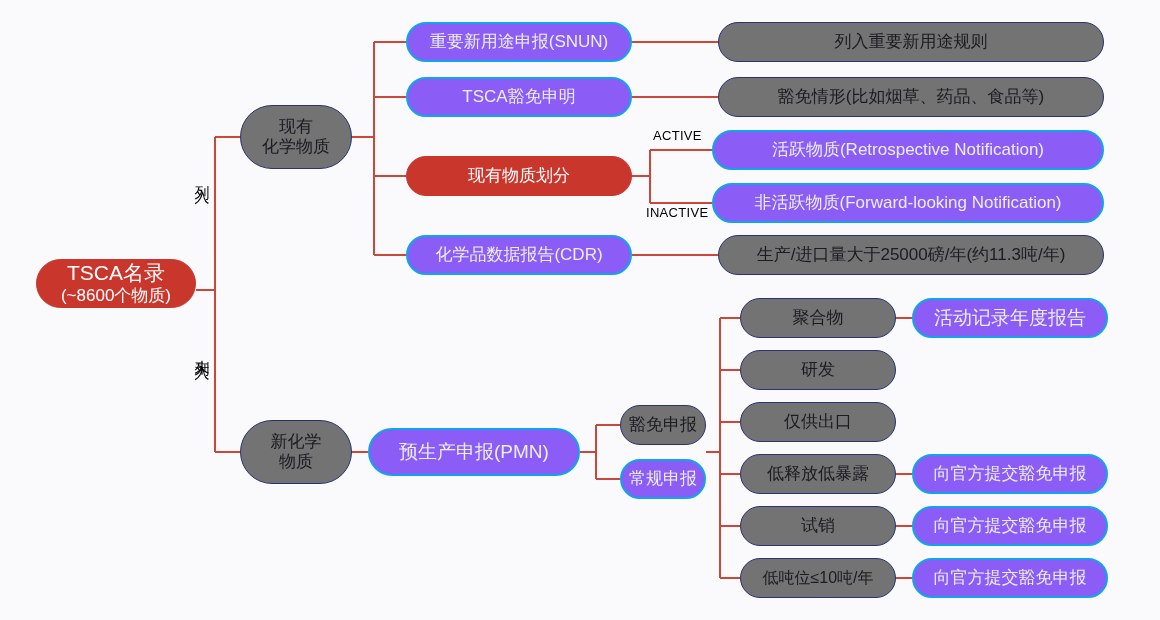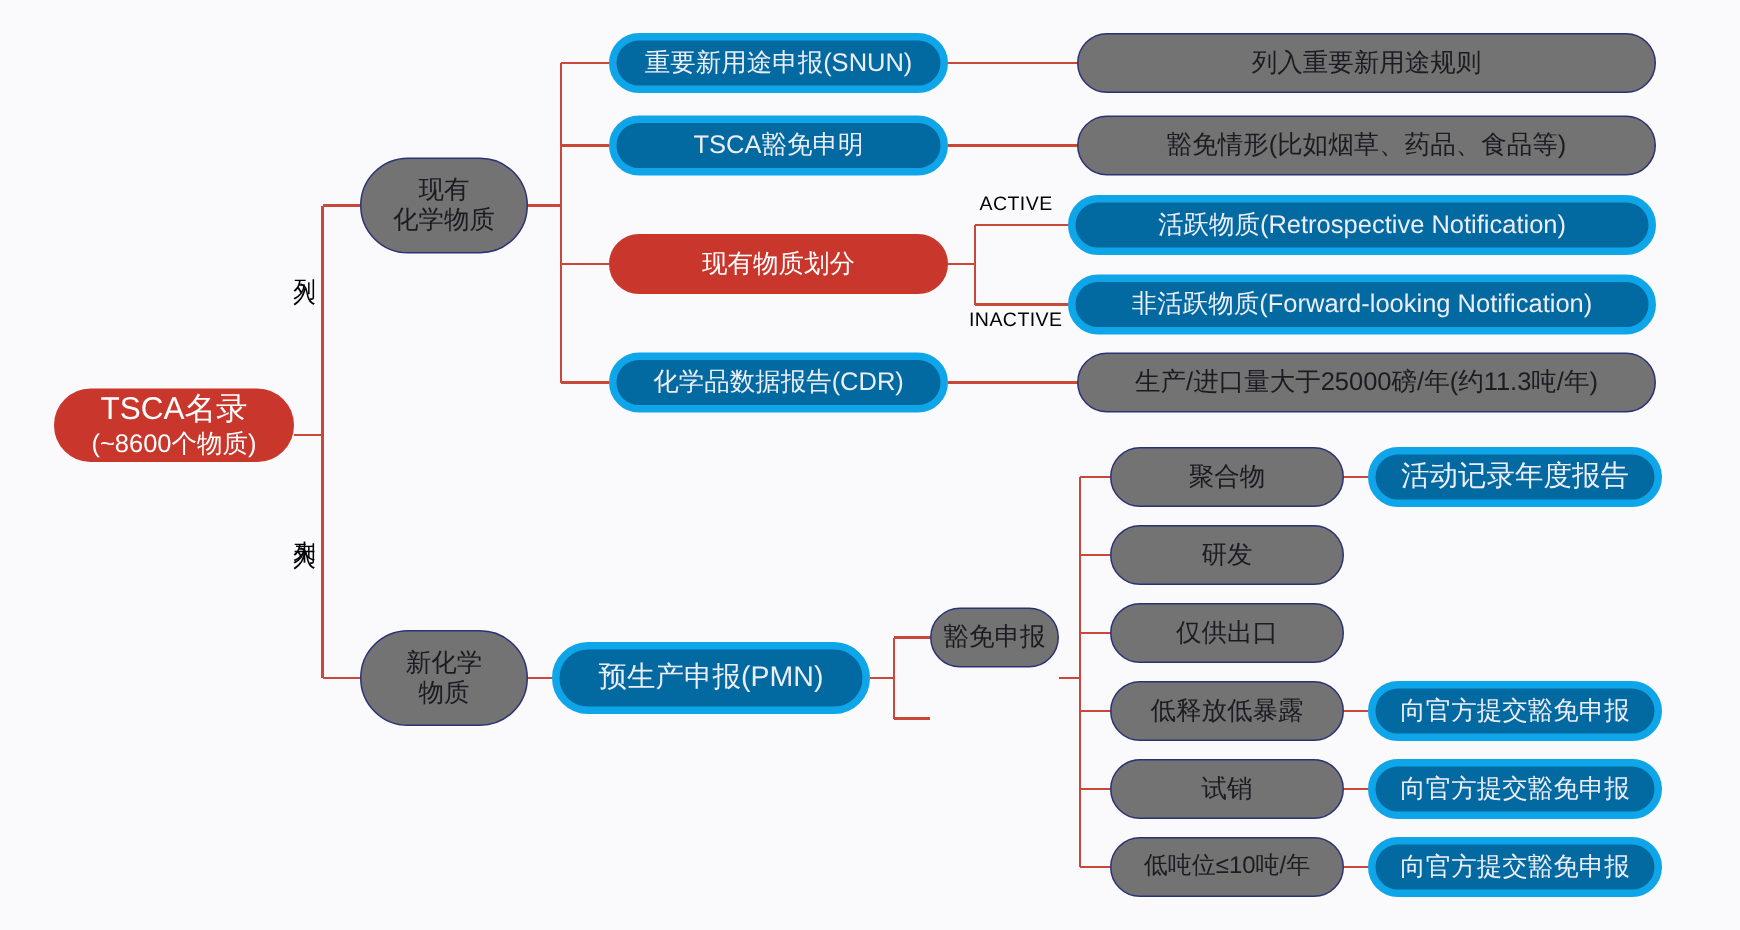--- a/index.html
+++ b/index.html
@@ -23,23 +23,23 @@
     border-radius:999px;
   }
   
   .n-red{
     background:#c9372c;
     color:#ffffff;
     border:1px solid #c9372c;
     text-align:center;
   }
   .n-navy{
-    background:#0369a1;
+    background:#8b5cf6;
     color:#eceef6;
-    border:5px solid #0ea5e9;
+    border:2px solid #0ea5e9;
   }
   .n-white{
     background:#737373;
     color:#1b1b22;
     border:1.6px solid #2a3275;
   }
 
   .edge-label{
     position:absolute;
     color:#000000;
@@ -134,20 +134,21 @@
   <div class="node n-red" style="left:406px;top:156px;width:226px;height:40px;font-size:17px;">现有物质划分</div>
   <div class="node n-navy" style="left:712px;top:130px;width:392px;height:40px;font-size:17px;">活跃物质(Retrospective Notification)</div>
   <div class="node n-navy" style="left:712px;top:183px;width:392px;height:40px;font-size:17px;">非活跃物质(Forward-looking Notification)</div>
 
   <div class="node n-navy" style="left:406px;top:235px;width:226px;height:40px;font-size:17px;">化学品数据报告(CDR)</div>
   <div class="node n-white" style="left:718px;top:235px;width:386px;height:40px;font-size:17px;">生产/进口量大于25000磅/年(约11.3吨/年)</div>
 
   <div class="node n-navy" style="left:368px;top:428px;width:212px;height:48px;font-size:19px;">预生产申报(PMN)</div>
 
   <div class="node n-white" style="left:620px;top:405px;width:86px;height:40px;font-size:17px;">豁免申报</div>
+  <div class="node n-navy" style="left:620px;top:459px;width:86px;height:40px;font-size:17px;">常规申报</div>
 
   <div class="node n-white" style="left:740px;top:298px;width:156px;height:40px;font-size:17px;">聚合物</div>
   <div class="node n-navy" style="left:912px;top:298px;width:196px;height:40px;font-size:19px;">活动记录年度报告</div>
 
   <div class="node n-white" style="left:740px;top:350px;width:156px;height:40px;font-size:17px;">研发</div>
 
   <div class="node n-white" style="left:740px;top:402px;width:156px;height:40px;font-size:17px;">仅供出口</div>
 
   <div class="node n-white" style="left:740px;top:454px;width:156px;height:40px;font-size:17px;">低释放低暴露</div>
   <div class="node n-navy" style="left:912px;top:454px;width:196px;height:40px;font-size:17px;">向官方提交豁免申报</div>

